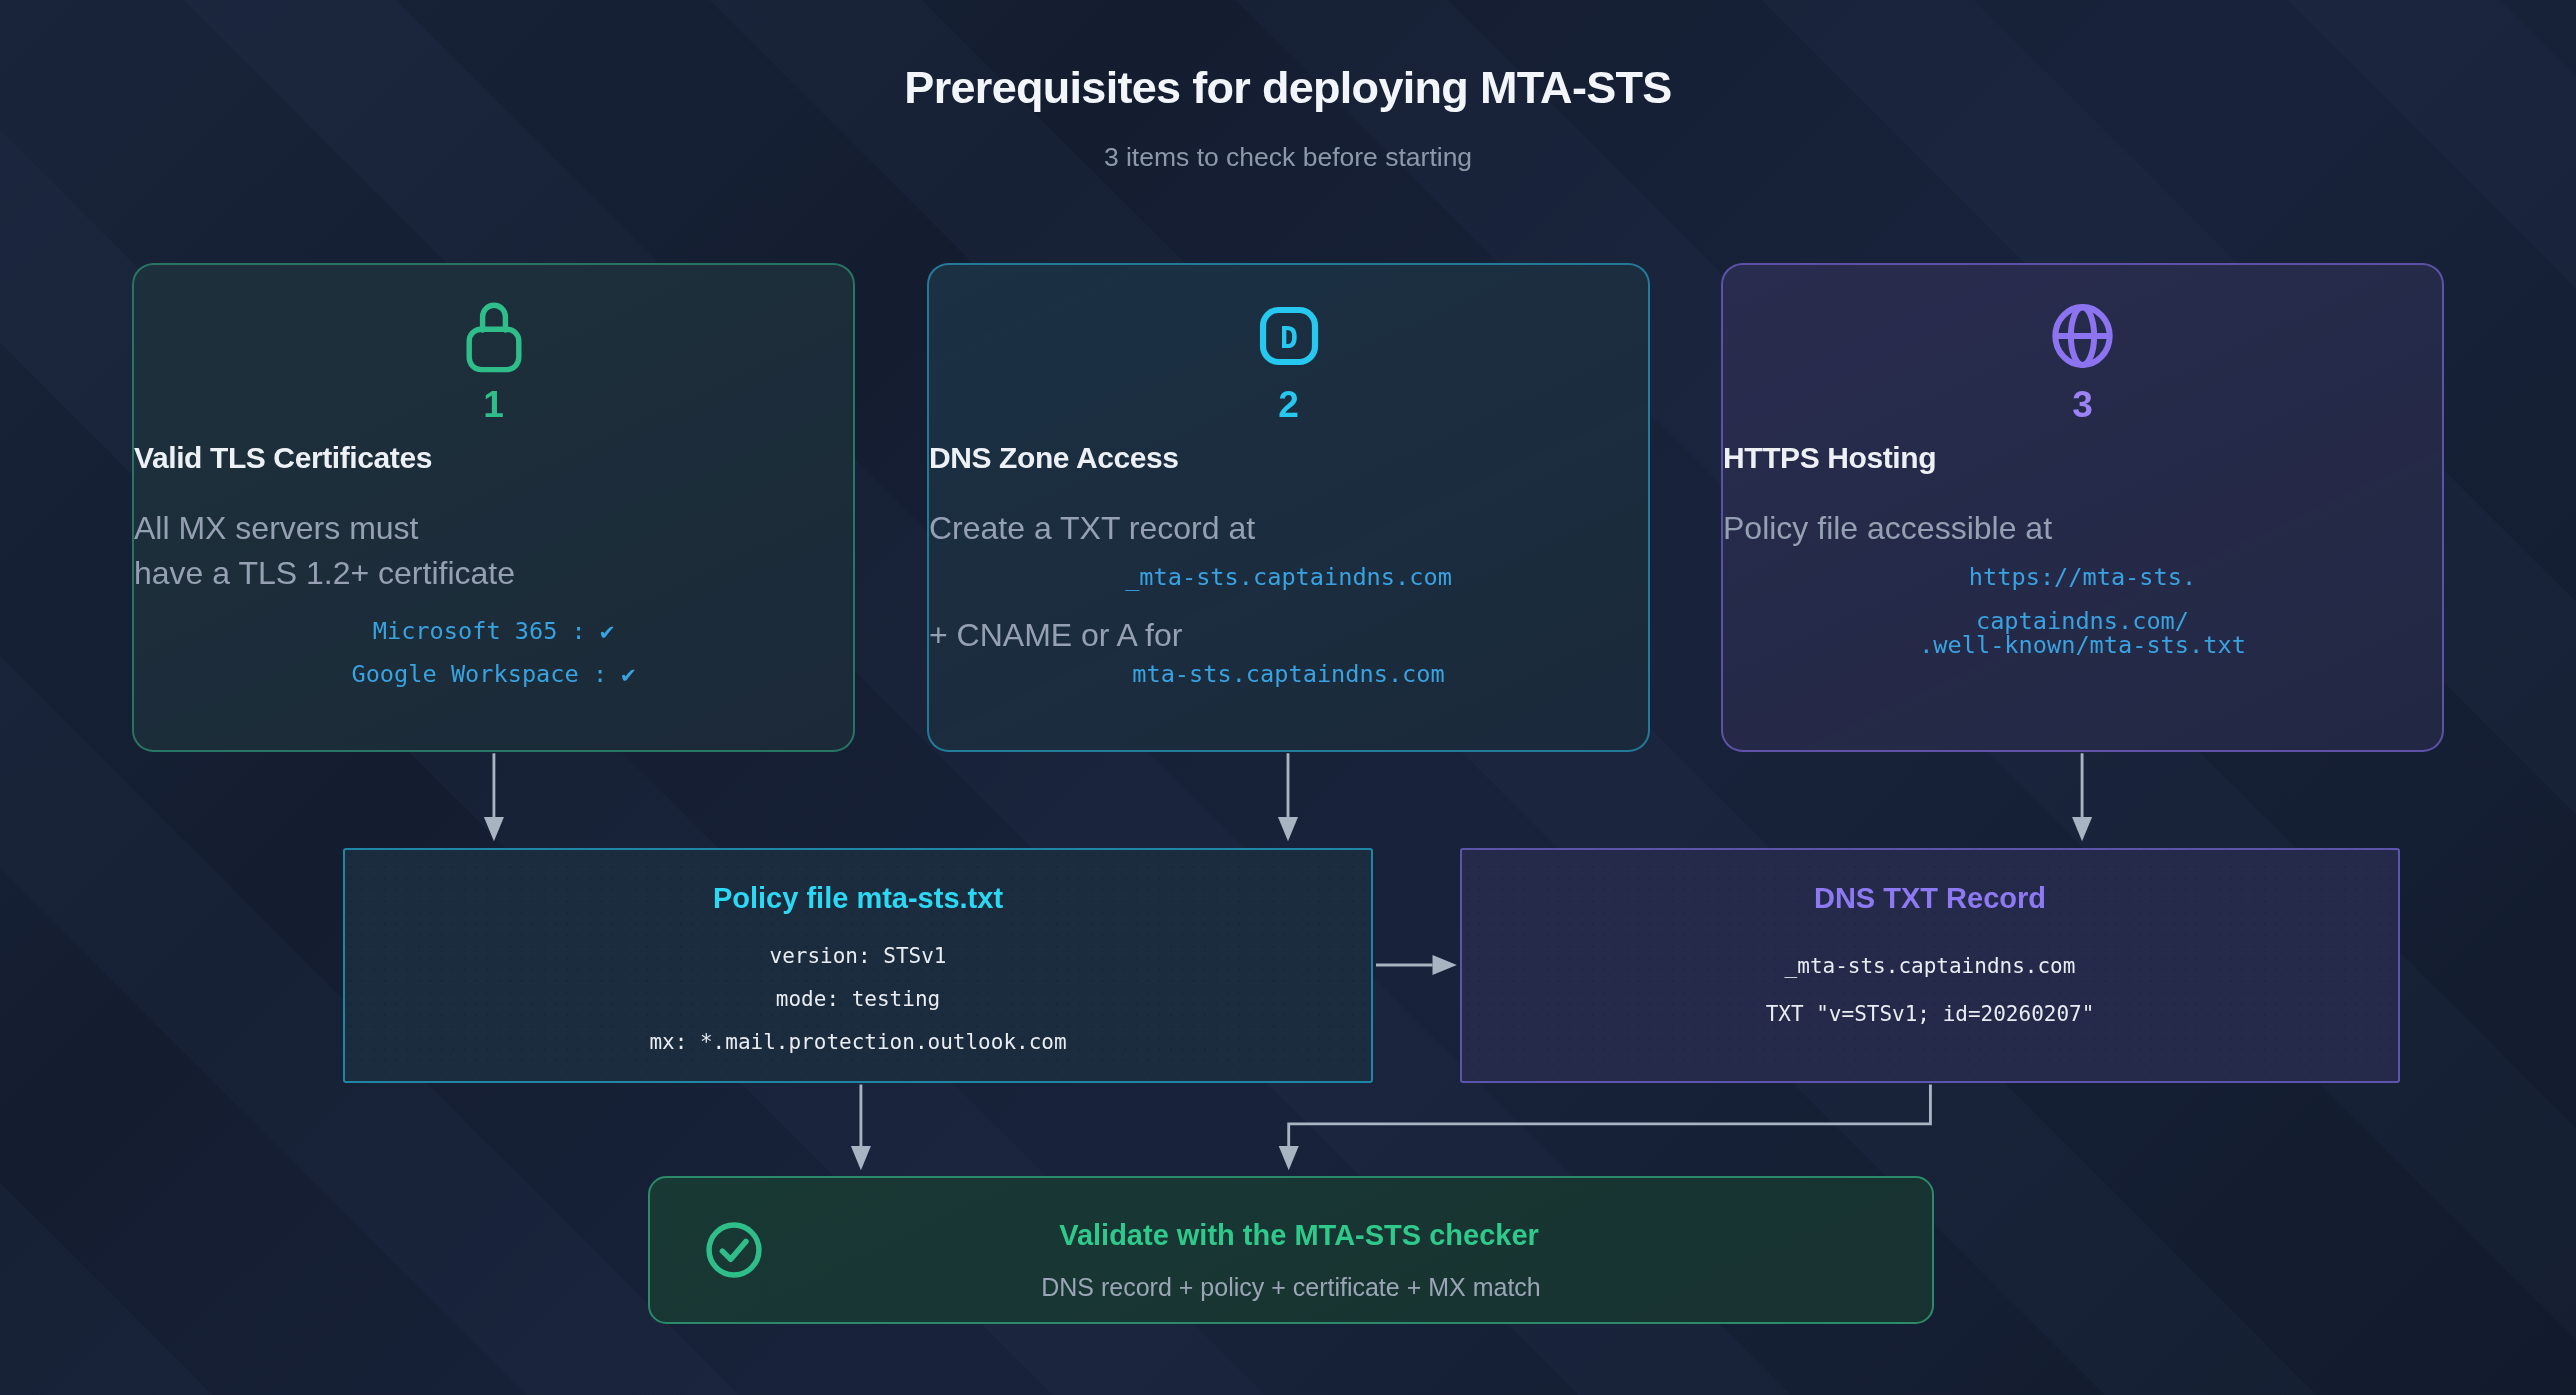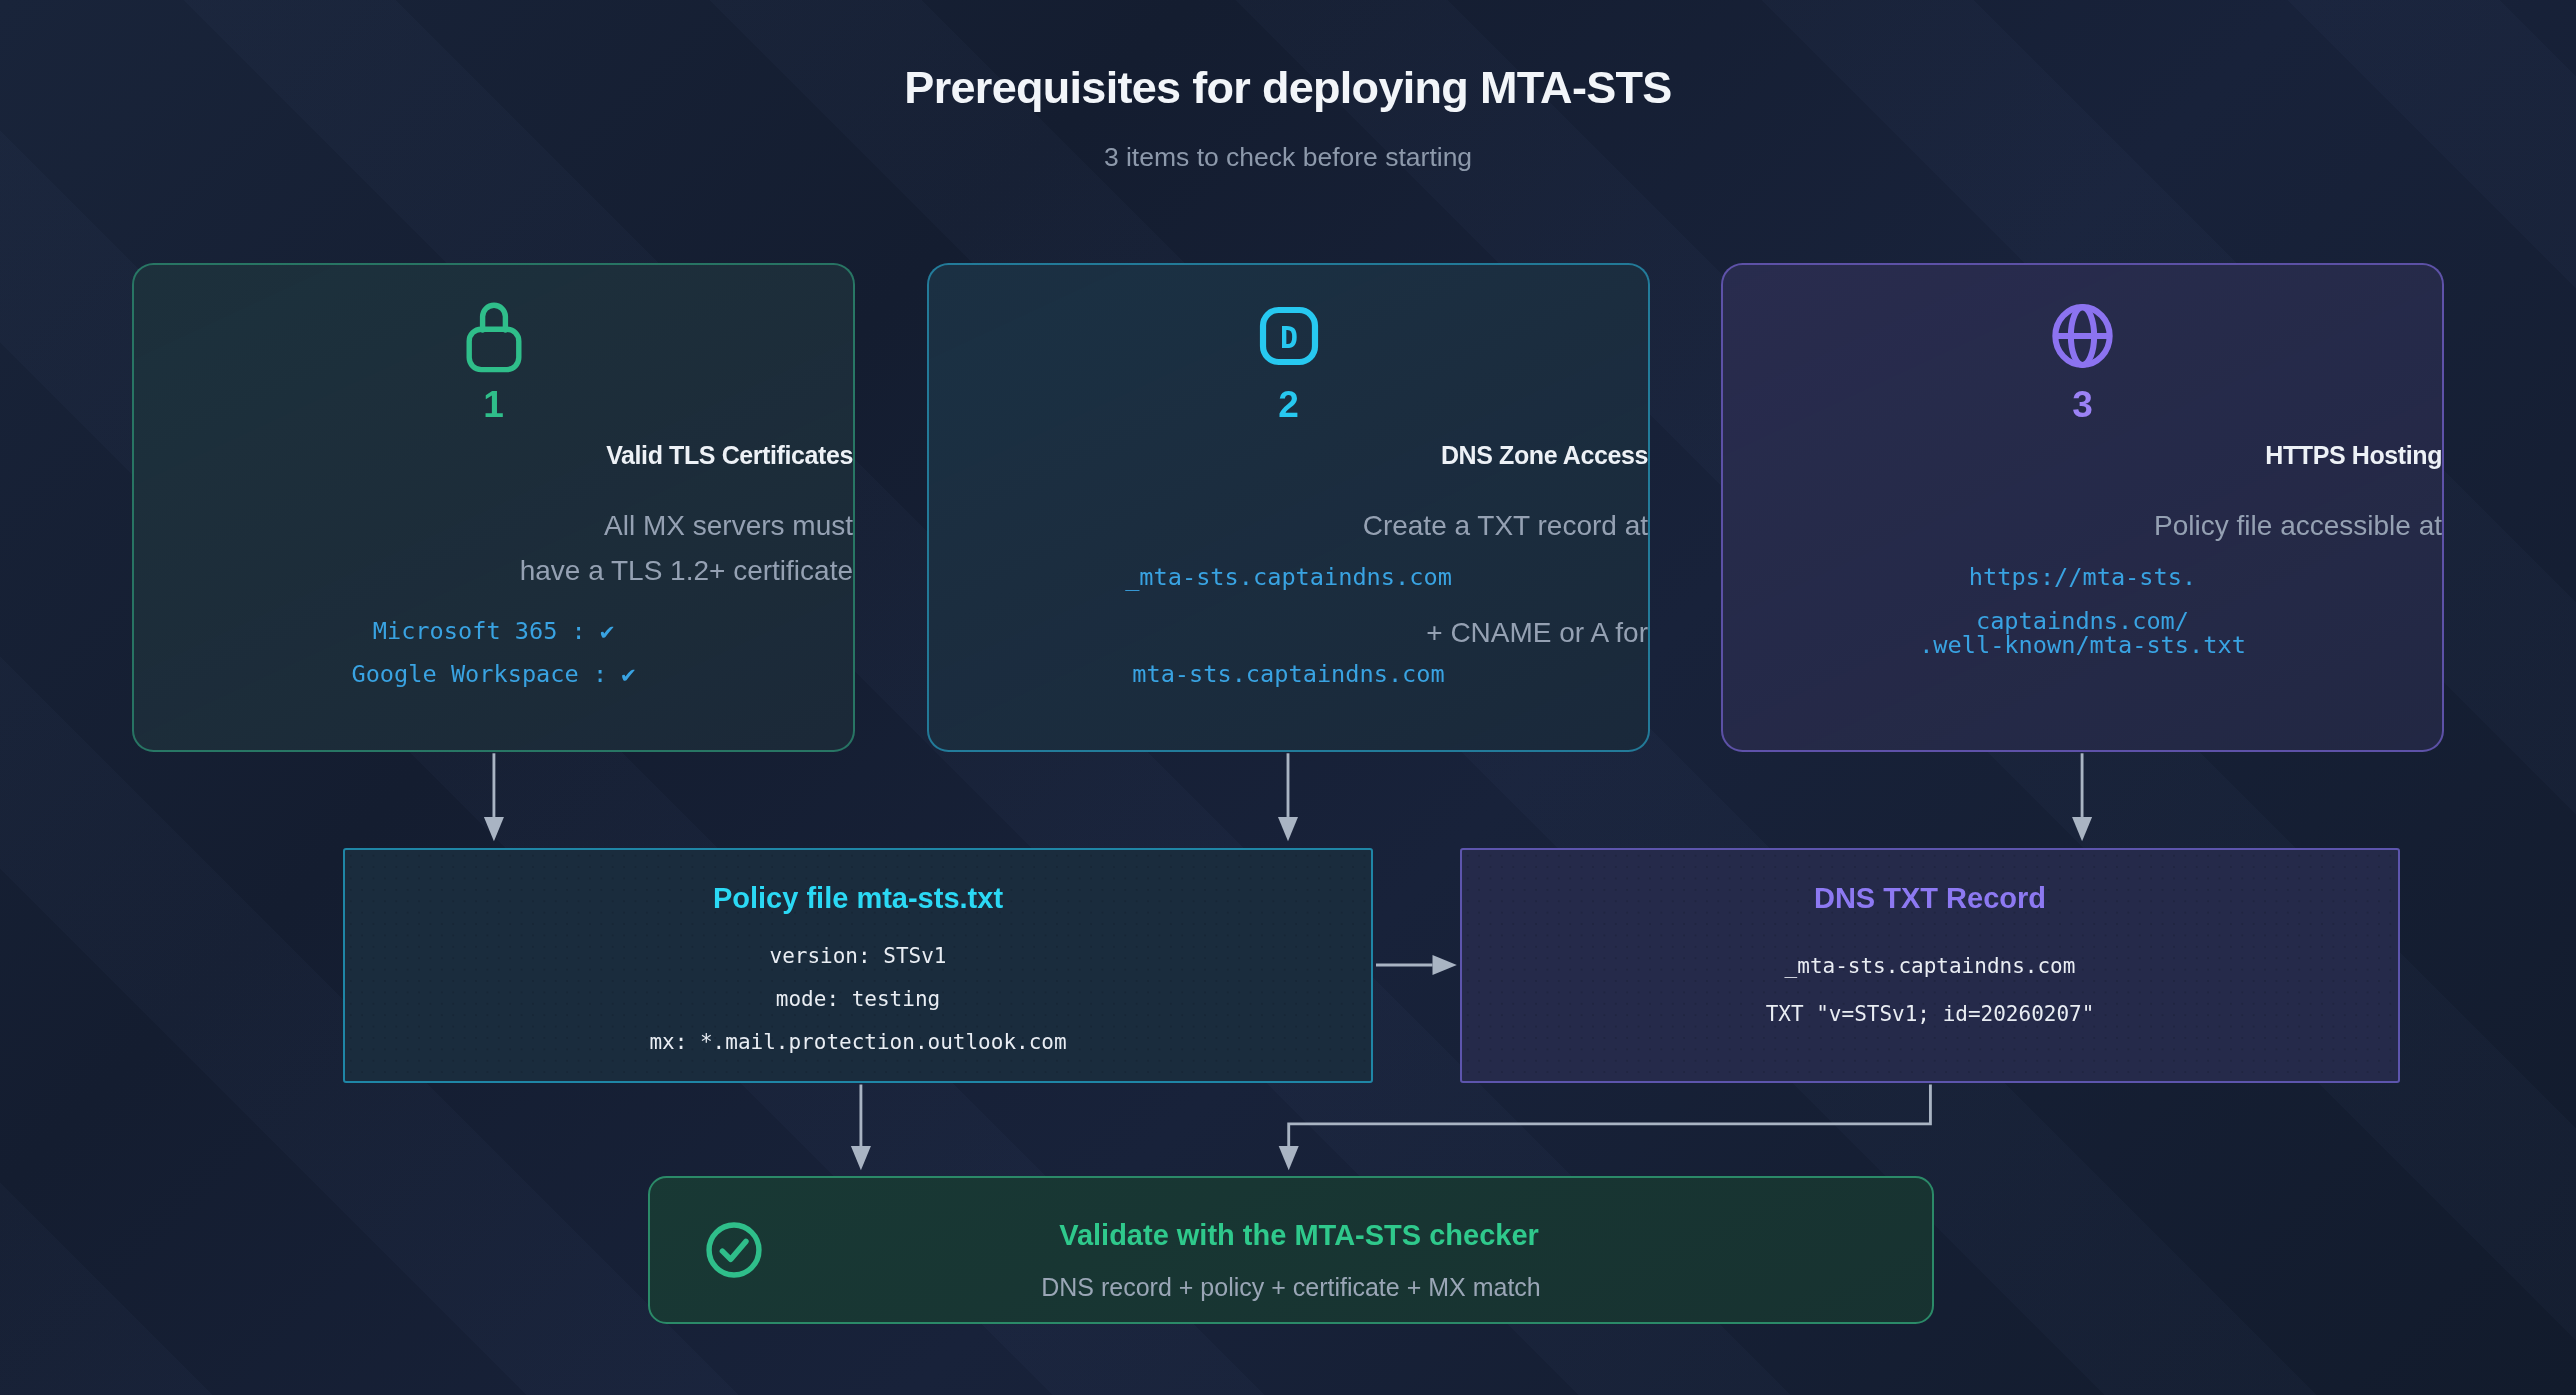--- a/index.html
+++ b/index.html
@@ -19,23 +19,23 @@
   .card.c1{left:132px;border-color:rgba(52,190,141,.5);
            background:linear-gradient(155deg,rgba(52,190,141,.07),rgba(52,190,141,.02)) #1b2636;}
   .card.c2{left:927px;border-color:rgba(41,187,228,.55);
            background:linear-gradient(155deg,rgba(41,187,228,.07),rgba(41,187,228,.02)) #1a2637;}
   .card.c3{left:1721px;border-color:rgba(140,115,245,.55);
            background:linear-gradient(155deg,rgba(140,115,245,.08),rgba(140,115,245,.02)) #202640;}
   .icon-slot{position:absolute;top:29px;left:0;right:0;height:83px;
              display:flex;align-items:center;justify-content:center;}
   .num{position:absolute;top:119px;left:0;right:0;text-align:center;font-size:37px;font-weight:700;}
   .c1 .num{color:#2fbe8a;} .c2 .num{color:#27c8f0;} .c3 .num{color:#9b82f5;}
-  .ctitle{position:absolute;top:176px;left:0;right:0;text-align:right;
-          font-size:25px;font-weight:700;color:#edf1f6;letter-spacing:-0.4px;}
-  .body-line{position:absolute;left:0;right:0;text-align:right;font-size:28px;color:#95a1b3;}
+  .ctitle{position:absolute;top:176px;left:0;right:0;text-align:left;
+          font-size:30px;font-weight:700;color:#edf1f6;letter-spacing:-0.4px;}
+  .body-line{position:absolute;left:0;right:0;text-align:left;font-size:32px;color:#95a1b3;}
   .mono-line{position:absolute;left:0;right:0;text-align:center;font-size:23.6px;color:#39a3e2;
              font-family:"DejaVu Sans Mono",monospace;}
 
   .mid{position:absolute;top:848px;height:235px;border-radius:3px;border:2.1px solid;box-sizing:border-box;
        background-image:radial-gradient(rgba(10,16,28,0.20) 1.1px,transparent 1.2px);background-size:11.4px 11.4px;}
   .policy{left:343px;width:1030px;border-color:#1f86a6;background-color:#1a2c3d;}
   .dnsbox{left:1460px;width:940px;border-color:#5d55ad;background-color:#252a4a;}
   .mtitle{position:absolute;top:32px;left:0;right:0;text-align:center;font-size:29px;font-weight:700;}
   .policy .mtitle{color:#2bd9f5;} .dnsbox .mtitle{color:#8d79f2;}
   .mline{position:absolute;left:0;right:0;text-align:center;font-size:21px;color:#e9edf3;

